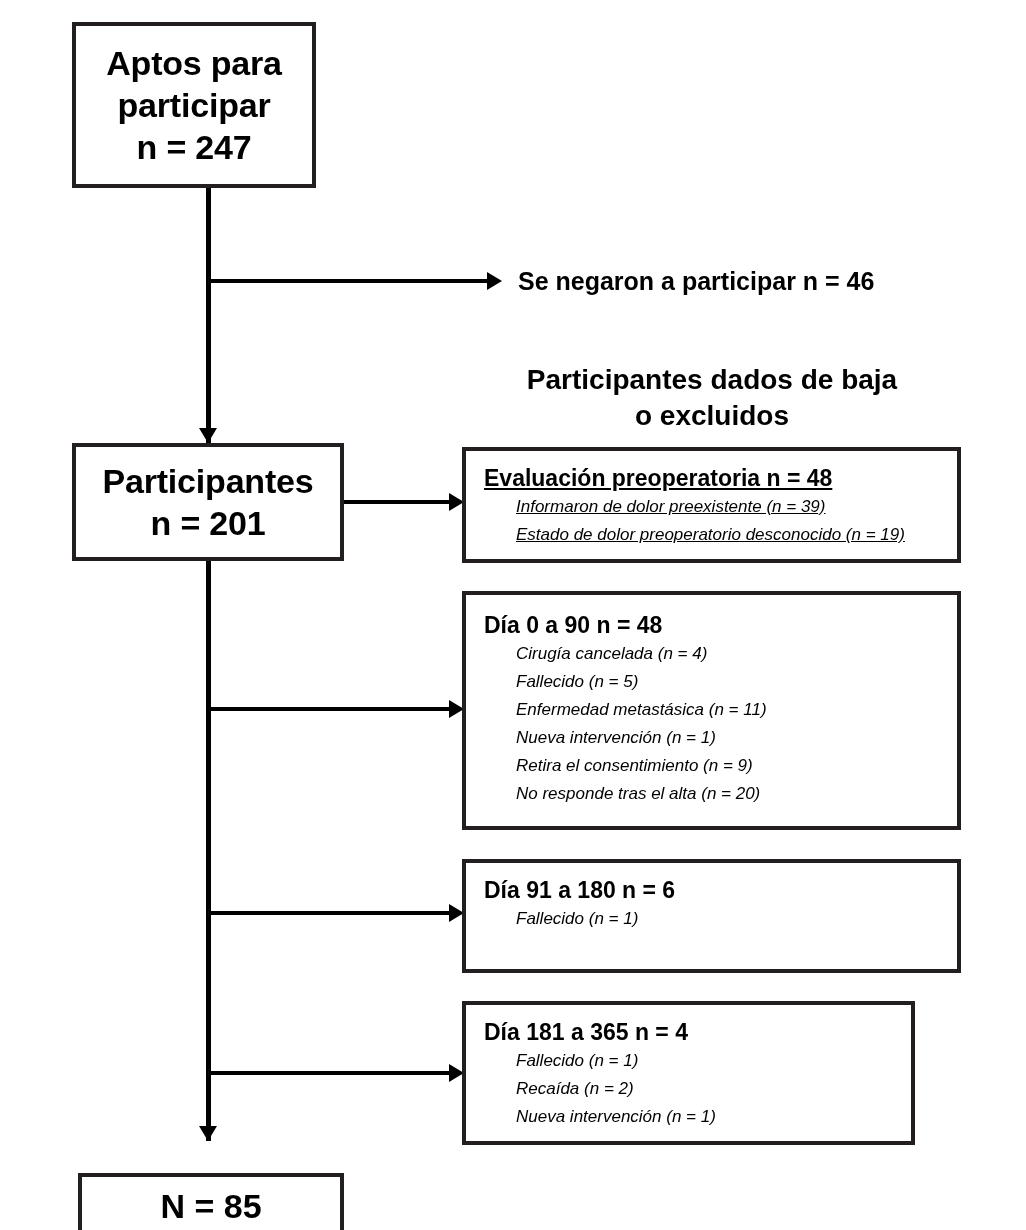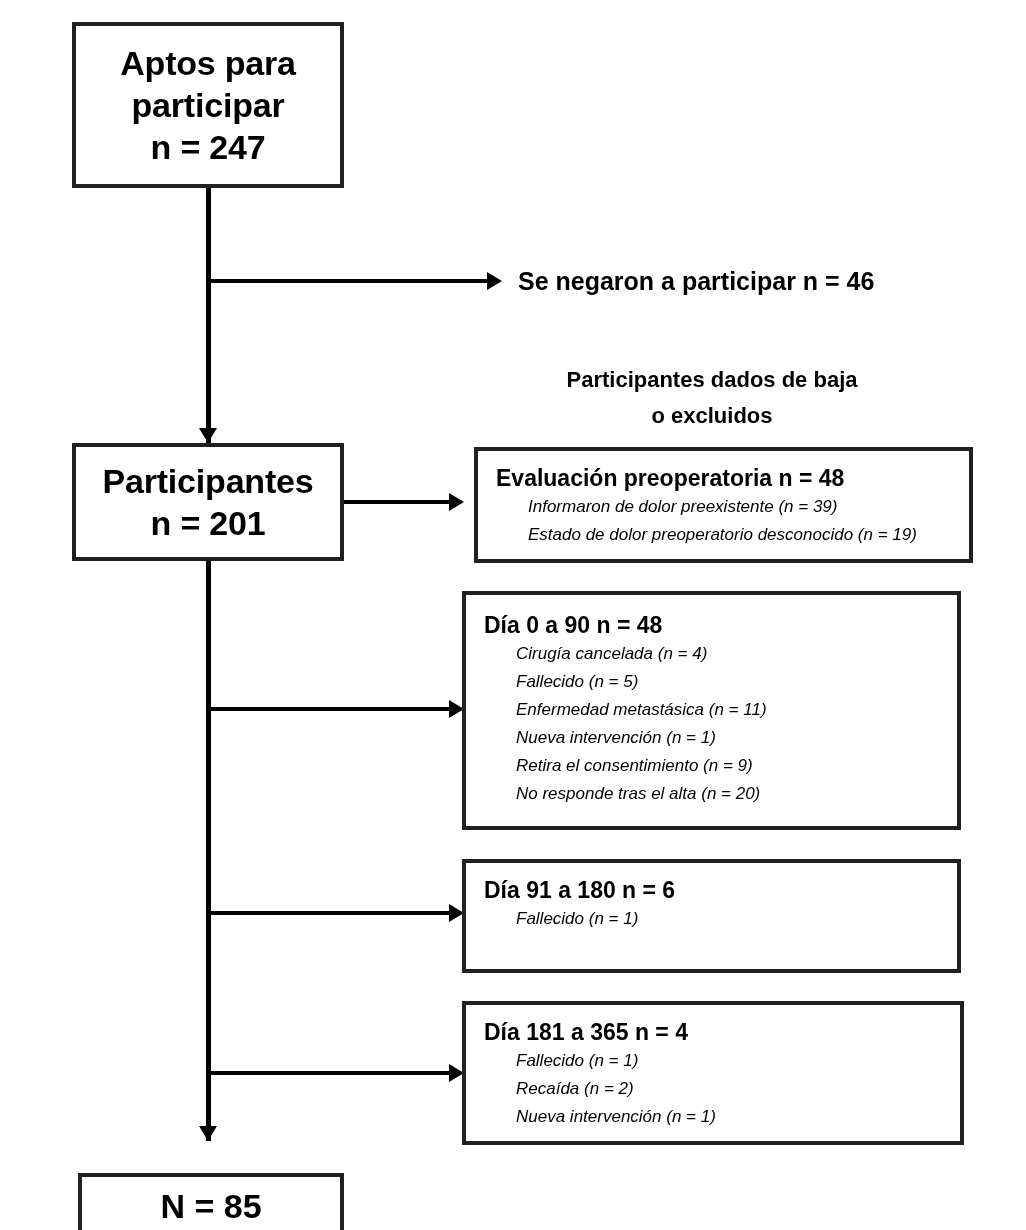--- a/index.html
+++ b/index.html
@@ -74,21 +74,21 @@
   .label {
     position: absolute;
     font-weight: bold;
     font-size: 25px;
     line-height: 34px;
     white-space: nowrap;
   }
   .label-center {
     position: absolute;
     font-weight: bold;
-    font-size: 22px;
+    font-size: 28px;
     line-height: 36px;
     text-align: center;
   }
 
   
   .vline {
     position: absolute;
     background: #000000;
     width: 5px;
   }
@@ -112,21 +112,21 @@
     border-top: 9px solid transparent;
     border-bottom: 9px solid transparent;
     border-left: 15px solid #000000;
   }
 </style>
 </head>
 <body>
 
 <div id="canvas">
 
-  <div class="box box-center" style="left:72px; top:22px; width:272px; height:166px;">
+  <div class="box box-center" style="left:72px; top:22px; width:244px; height:166px;">
     <div class="primary-line">Aptos para</div>
     <div class="primary-line">participar</div>
     <div class="primary-line">n = 247</div>
   </div>
 
   <div class="vline" style="left:206px; top:188px; height:255px;"></div>
   <div class="arrow-down" style="left:199px; top:428px;"></div>
 
   <div class="hline" style="left:206px; top:279px; width:292px;"></div>
   <div class="arrow-right" style="left:487px; top:272px;"></div>
@@ -150,42 +150,42 @@
 
   <div class="hline" style="left:206px; top:707px; width:253px;"></div>
   <div class="arrow-right" style="left:449px; top:700px;"></div>
 
   <div class="hline" style="left:206px; top:911px; width:253px;"></div>
   <div class="arrow-right" style="left:449px; top:904px;"></div>
 
   <div class="hline" style="left:206px; top:1071px; width:253px;"></div>
   <div class="arrow-right" style="left:449px; top:1064px;"></div>
 
-  <div class="box box-left" style="left:474px; top:447px; width:499px; height:116px; padding:12px 0 8px 18px;">
+  <div class="box box-left" style="left:462px; top:447px; width:499px; height:116px; padding:12px 0 8px 18px;text-decoration:underline;">
     <div class="detail-title">Evaluación preoperatoria n = 48</div>
     <div class="detail-item">Informaron de dolor preexistente (n = 39)</div>
     <div class="detail-item">Estado de dolor preoperatorio desconocido (n = 19)</div>
   </div>
 
   <div class="box box-left" style="left:462px; top:591px; width:499px; height:239px; padding:15px 0 0 18px;">
     <div class="detail-title">Día 0 a 90 n = 48</div>
     <div class="detail-item">Cirugía cancelada (n = 4)</div>
     <div class="detail-item">Fallecido (n = 5)</div>
     <div class="detail-item">Enfermedad metastásica (n = 11)</div>
     <div class="detail-item">Nueva intervención (n = 1)</div>
     <div class="detail-item">Retira el consentimiento (n = 9)</div>
     <div class="detail-item">No responde tras el alta (n = 20)</div>
   </div>
 
   <div class="box box-left" style="left:462px; top:859px; width:499px; height:114px; padding:12px 0 0 18px;">
     <div class="detail-title">Día 91 a 180 n = 6</div>
     <div class="detail-item">Fallecido (n = 1)</div>
   </div>
 
-  <div class="box box-left" style="left:462px; top:1001px; width:502px; height:144px; padding:12px 0 0 18px;">
+  <div class="box box-left" style="left:462px; top:1001px; width:453px; height:144px; padding:12px 0 0 18px;">
     <div class="detail-title">Día 181 a 365 n = 4</div>
     <div class="detail-item">Fallecido (n = 1)</div>
     <div class="detail-item">Recaída (n = 2)</div>
     <div class="detail-item">Nueva intervención (n = 1)</div>
   </div>
 
   <div class="box box-center" style="left:78px; top:1139px; width:266px; height:66px;margin-top:34px;">
     <div class="final-line">N = 85</div>
   </div>
 

